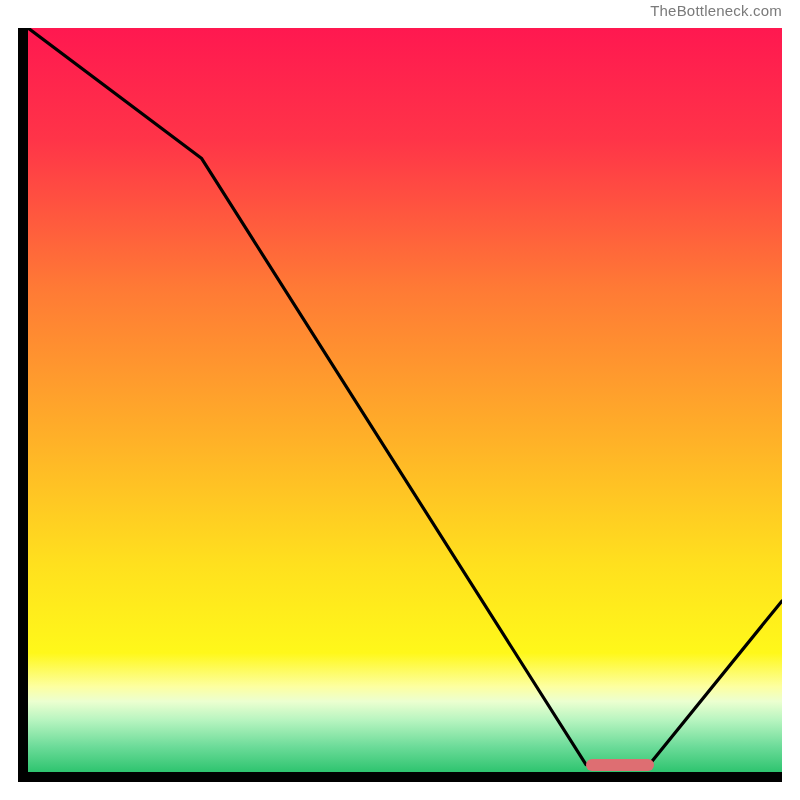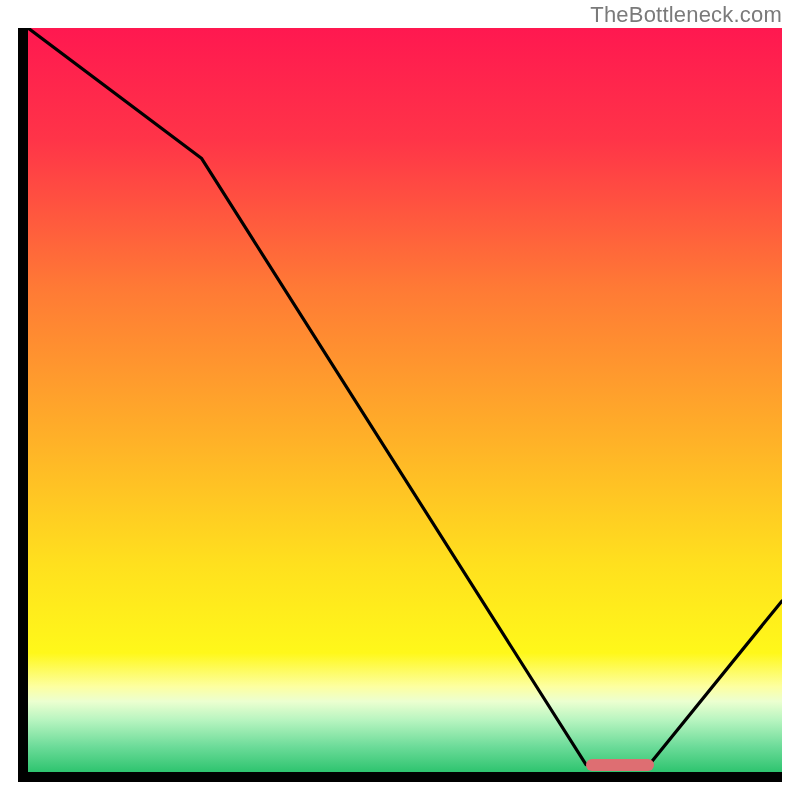--- a/index.html
+++ b/index.html
@@ -8,21 +8,21 @@
     width: 800px;
     height: 800px;
     background: #ffffff;
     font-family: Arial, Helvetica, sans-serif;
     overflow: hidden;
   }
   .watermark {
     position: absolute;
     top: 2px;
     right: 18px;
-    font-size: 22px;
+    font-size: 15px;
     color: #7a7a7a;
     font-weight: 500;
     letter-spacing: 0.2px;
     z-index: 10;
   }
   .frame {
     position: absolute;
     left: 18px;
     top: 28px;
     width: 764px;

